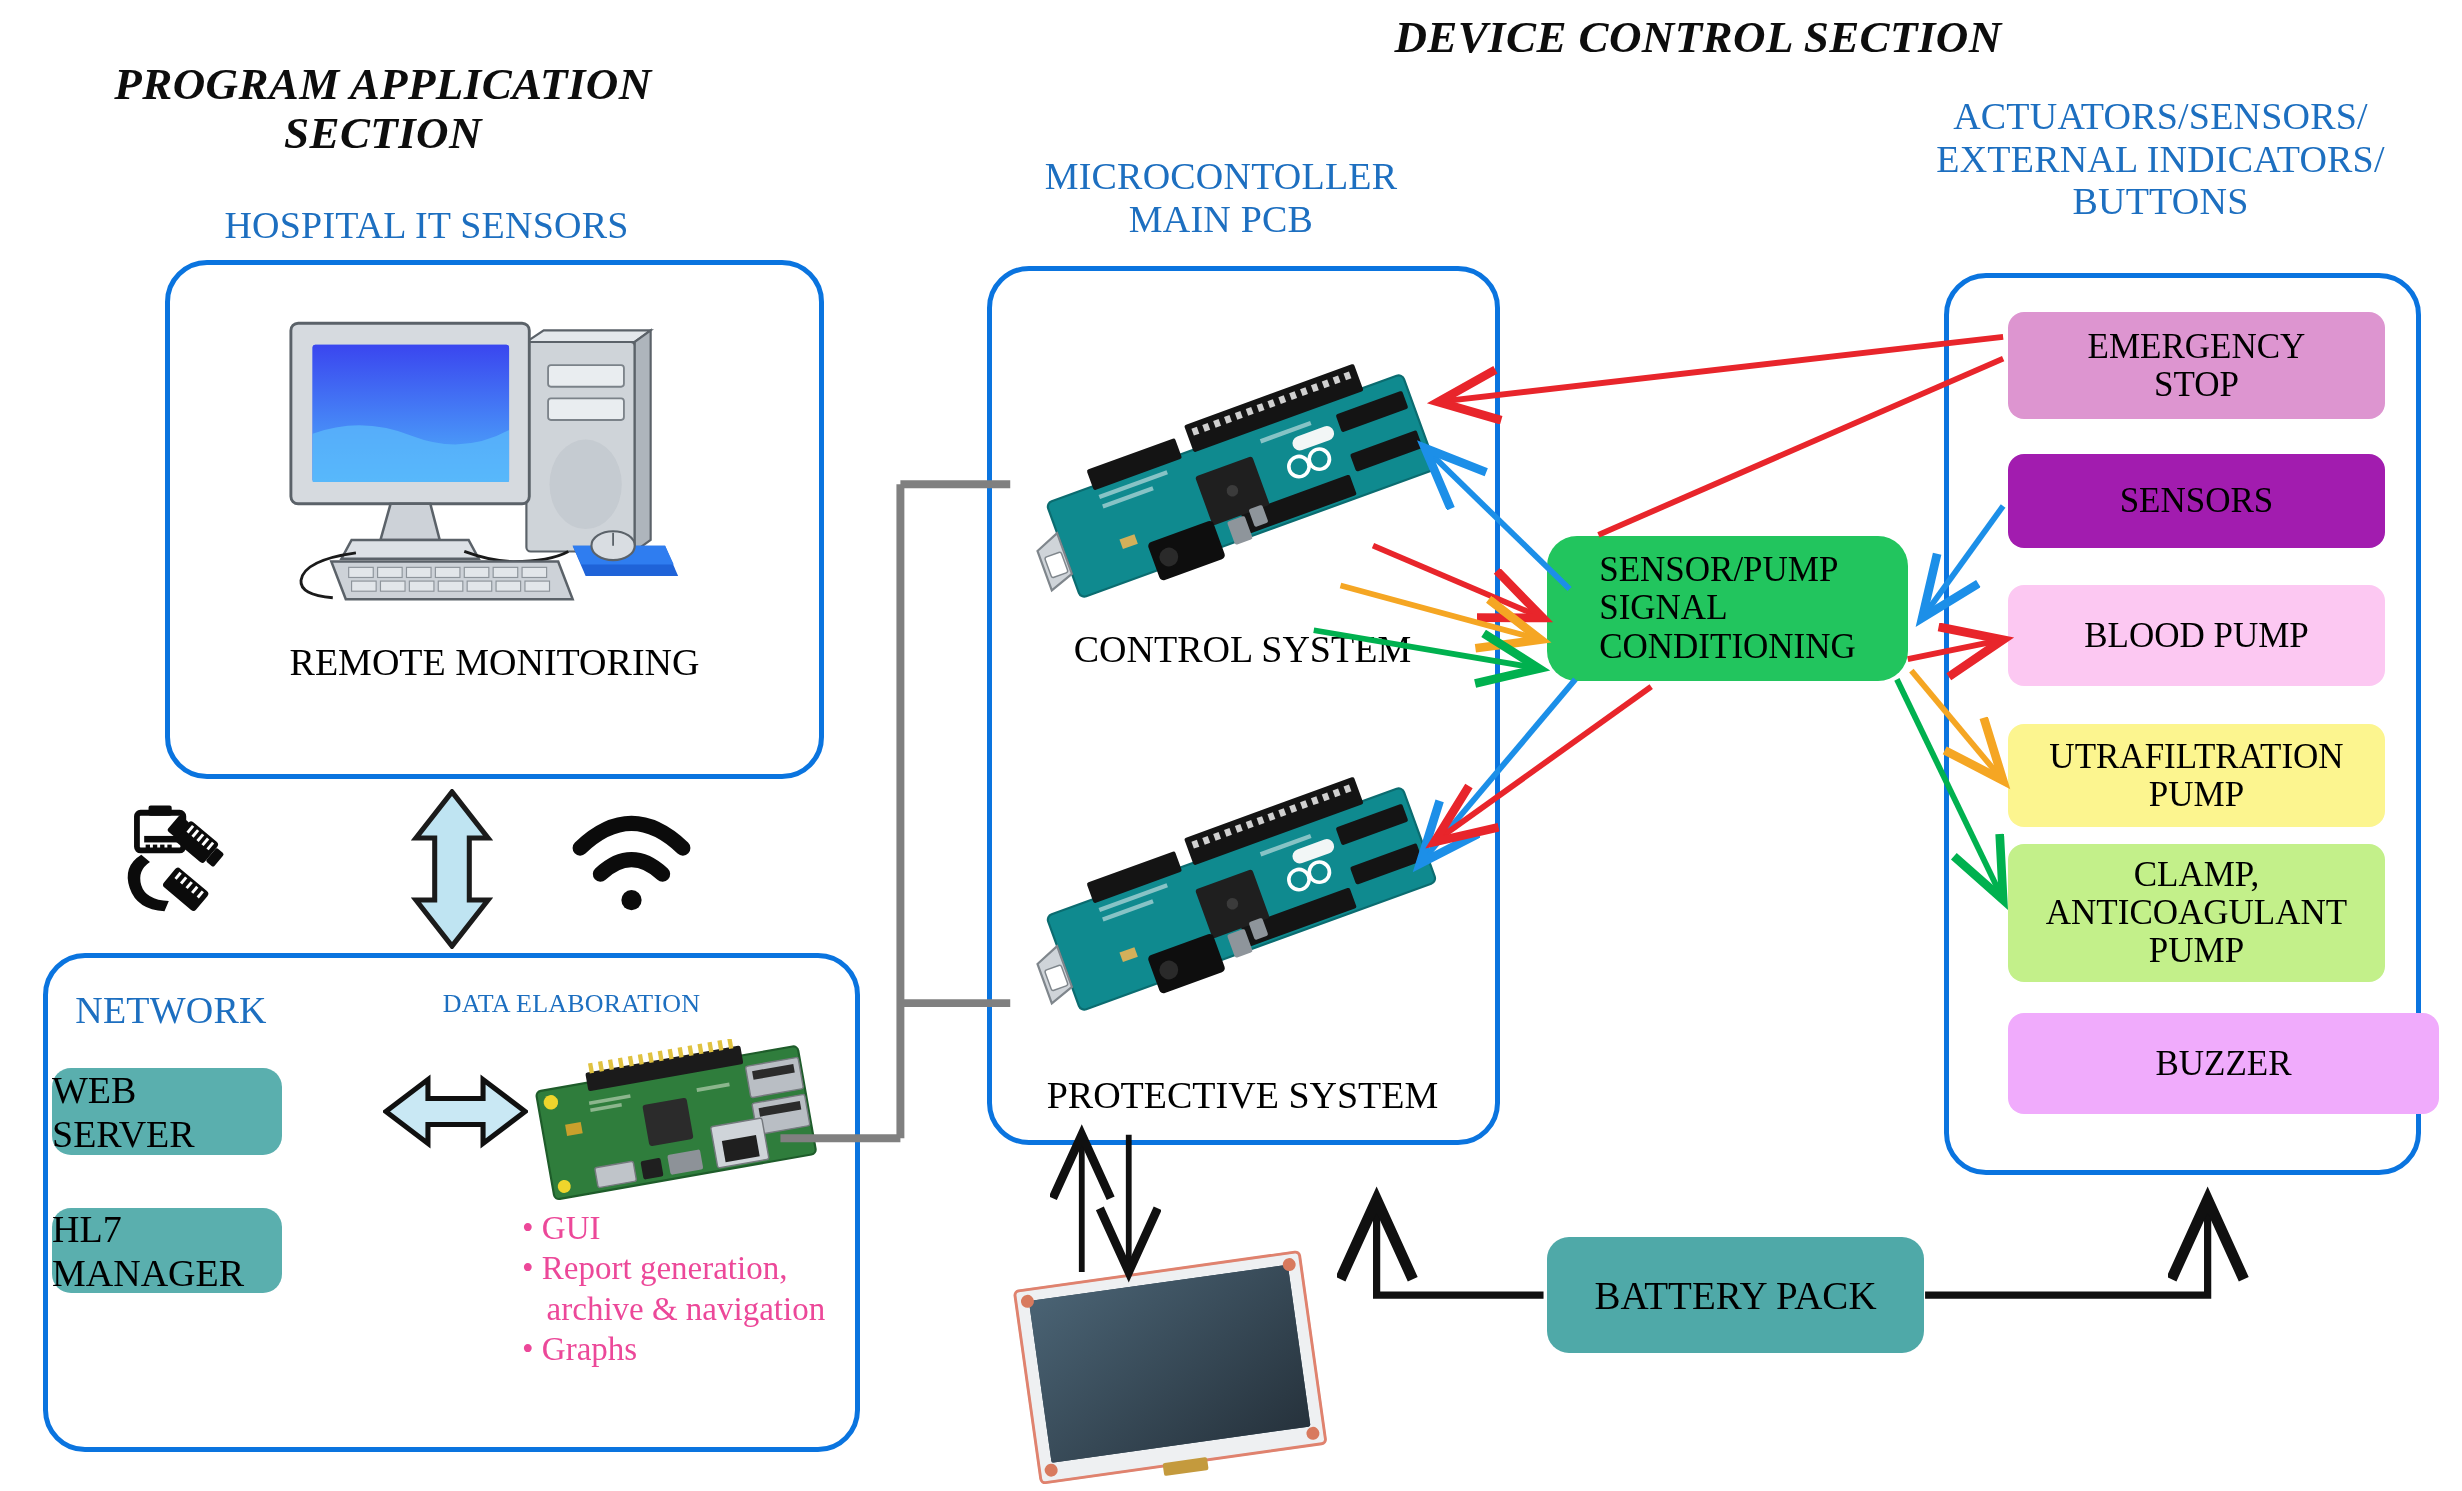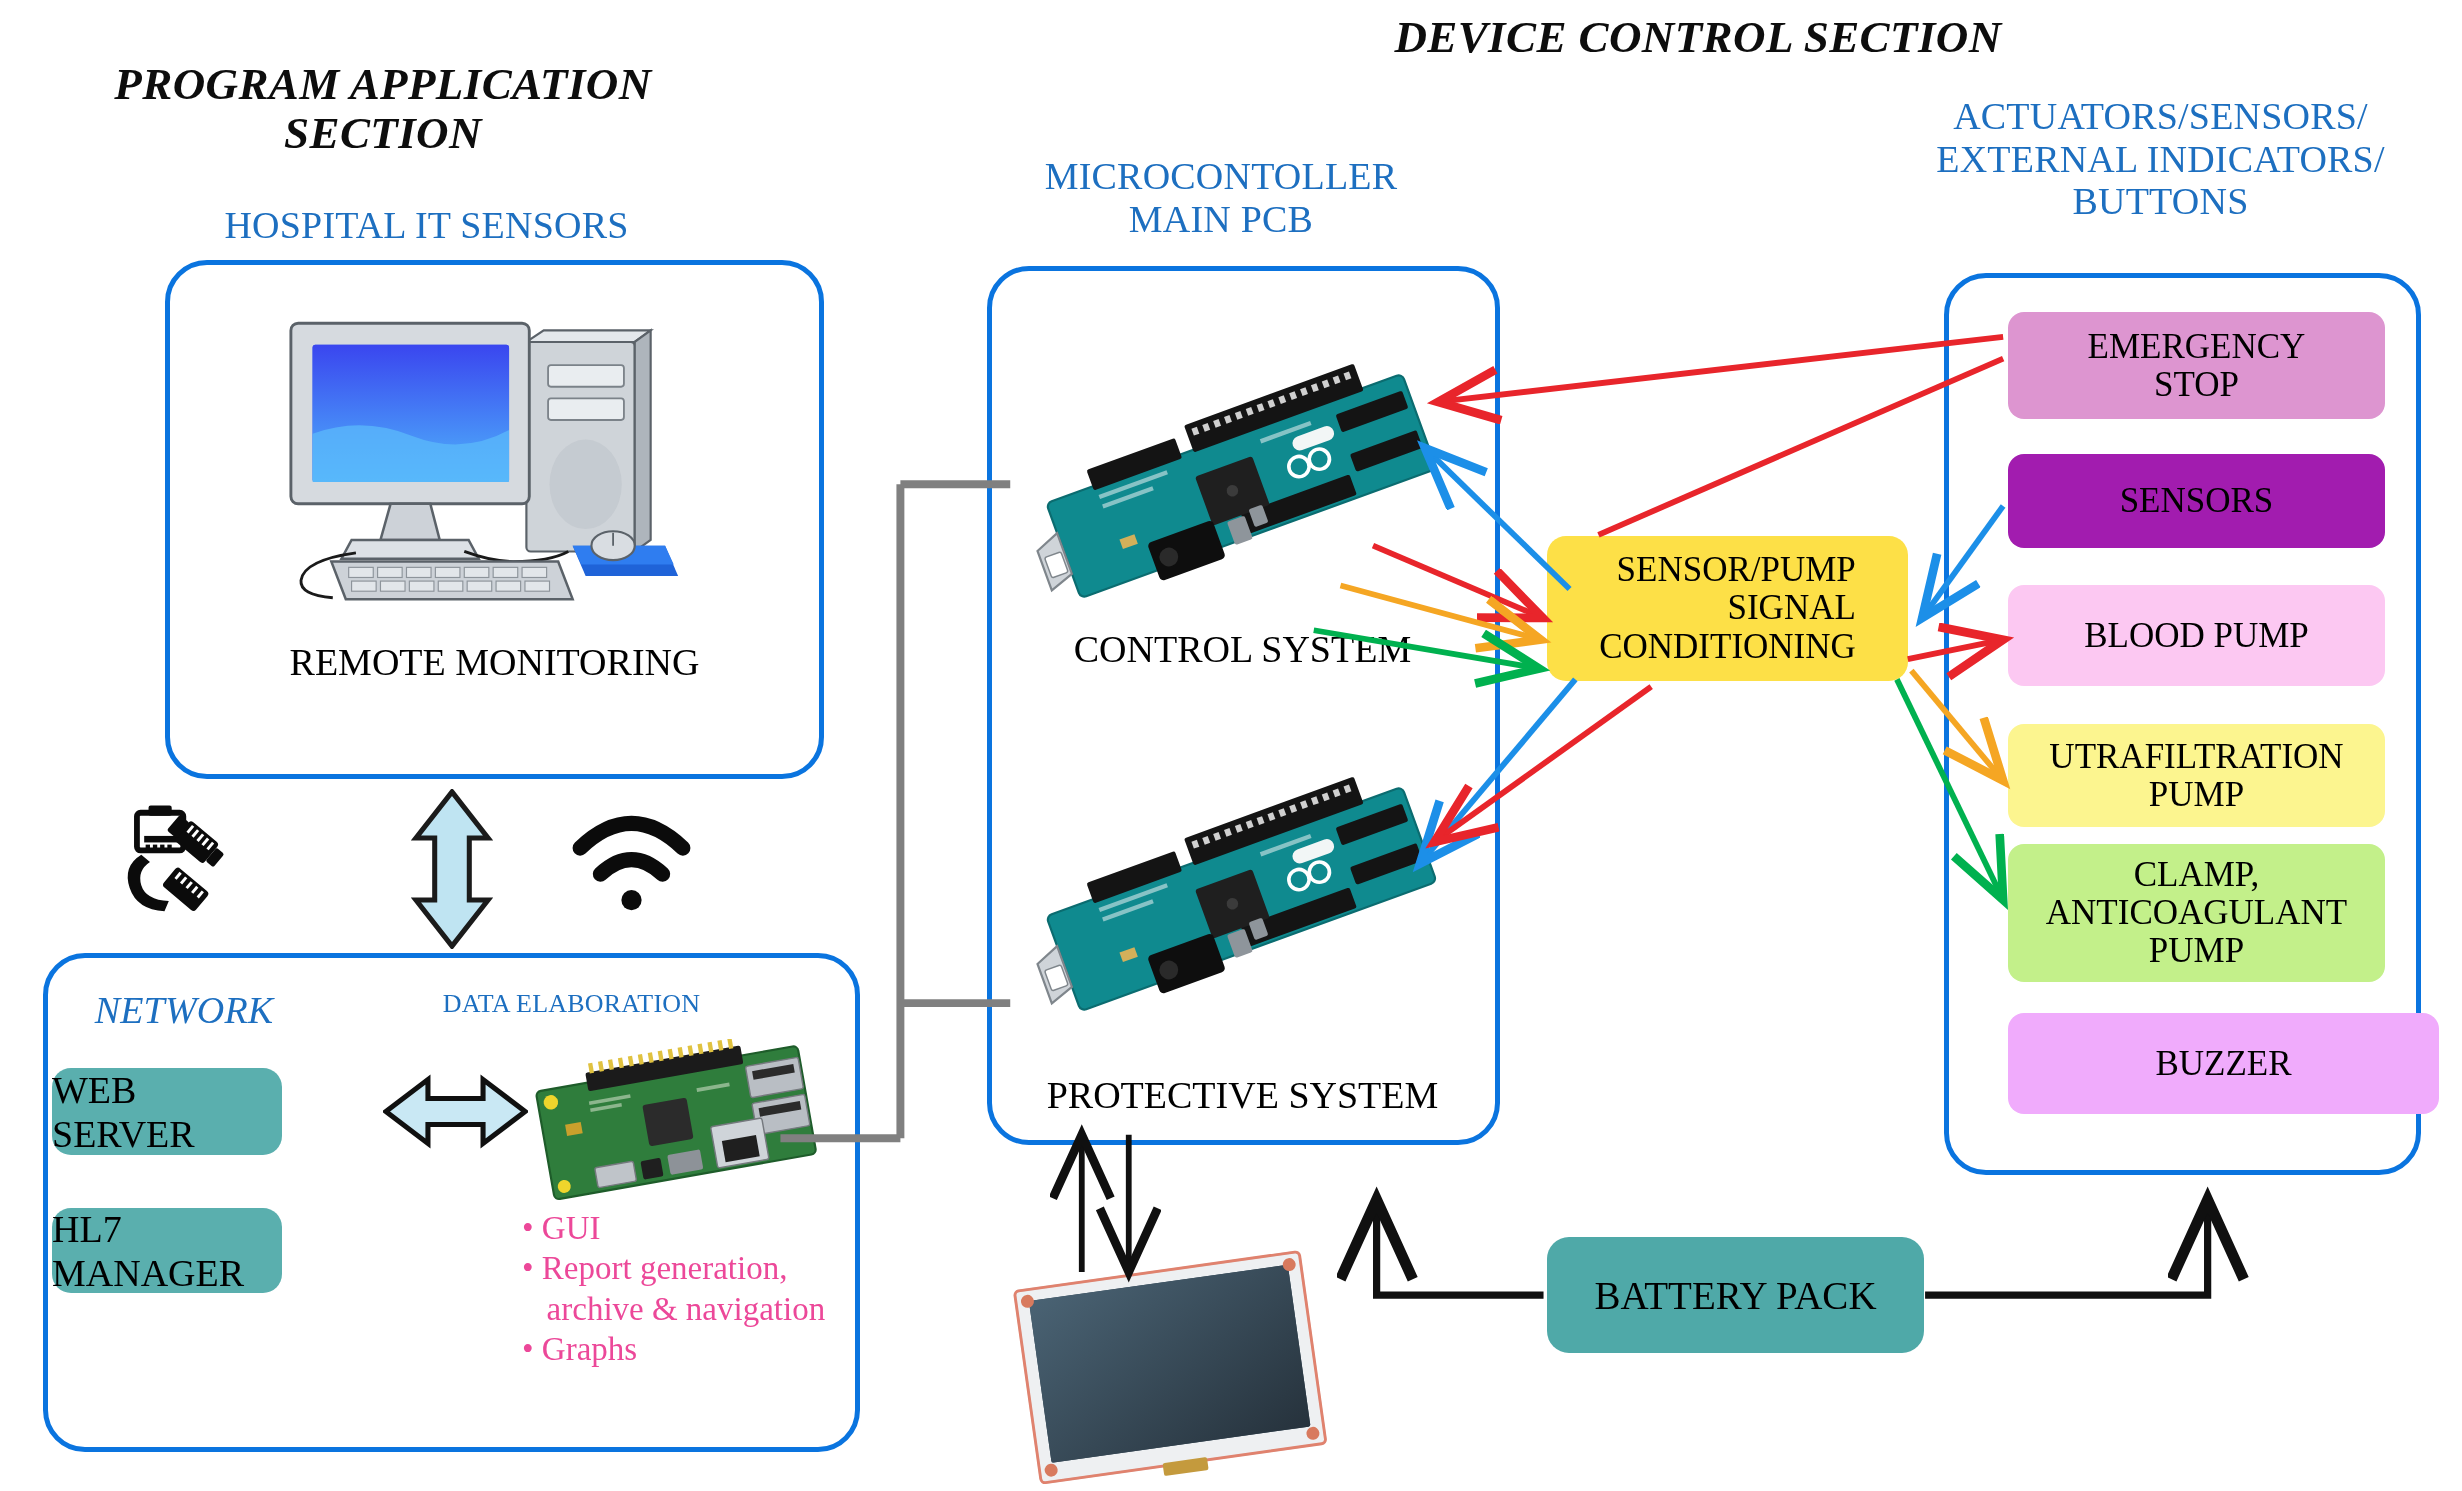--- a/index.html
+++ b/index.html
@@ -70,26 +70,26 @@
     display: flex;
     align-items: center;
     justify-content: center;
     font-size: 38px;
     color: #000;
   }
 
   
   .greenbox {
     position: absolute;
-    background: #fde047;
-    border-radius: 19px;
+    background: #22c55e;
+    border-radius: 30px;
     display: flex;
     align-items: center;
     justify-content: center;
-    text-align: right;
+    text-align: left;
     font-size: 35px;
     line-height: 1.1;
     color: #000;
   }
 
   
   .bullets {
     position: absolute;
     font-size: 33px;
     line-height: 1.22;
@@ -239,21 +239,21 @@
         <path d="M14 54 Q85 -14 156 54" stroke-width="21"></path>
         <path d="M42 90 Q85 50 128 90" stroke-width="21"></path>
       </g>
       <circle cx="85" cy="126" r="14" fill="#0b0b0b"></circle>
     </svg>
   </div>
 
   <div class="panel" style="left:43px; top:953px; width:817px; height:499px;">
   </div>
 
-  <div class="grp-title" style="left:54px; top:989px; width:260px; font-size:38px;font-style:italic;">
+  <div class="grp-title" style="left:41px; top:989px; width:260px; font-size:38px;">
     <div>NETWORK</div>
   </div>
 
   <div class="grp-title" style="left:340px; top:989px; width:463px; font-size:26px;">
     <div>DATA ELABORATION</div>
   </div>
 
   <div class="teal" style="left:52px; top:1068px; width:230px; height:87px;">
     <span>WEB SERVER</span>
   </div>

